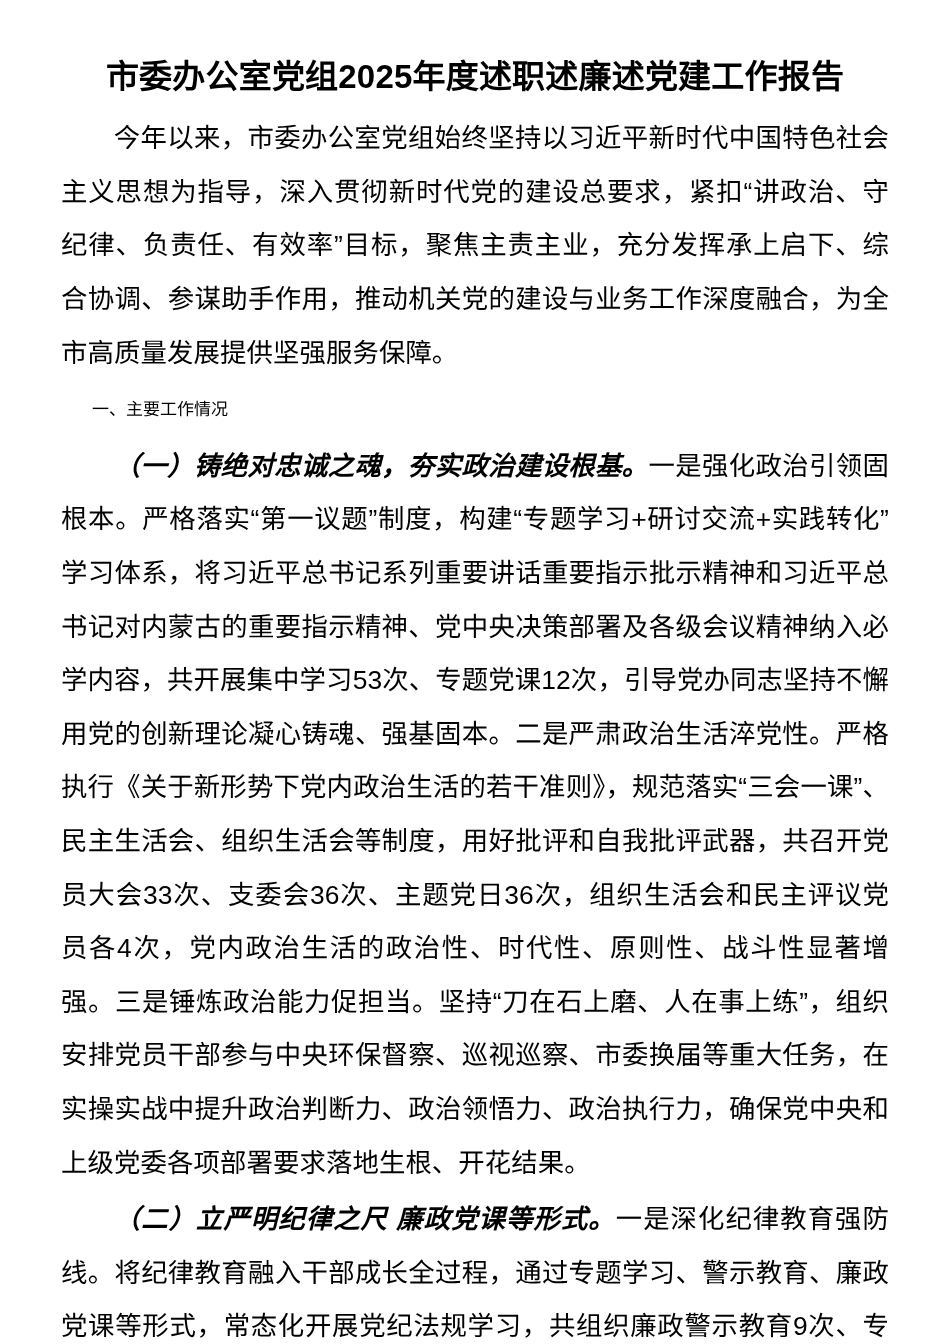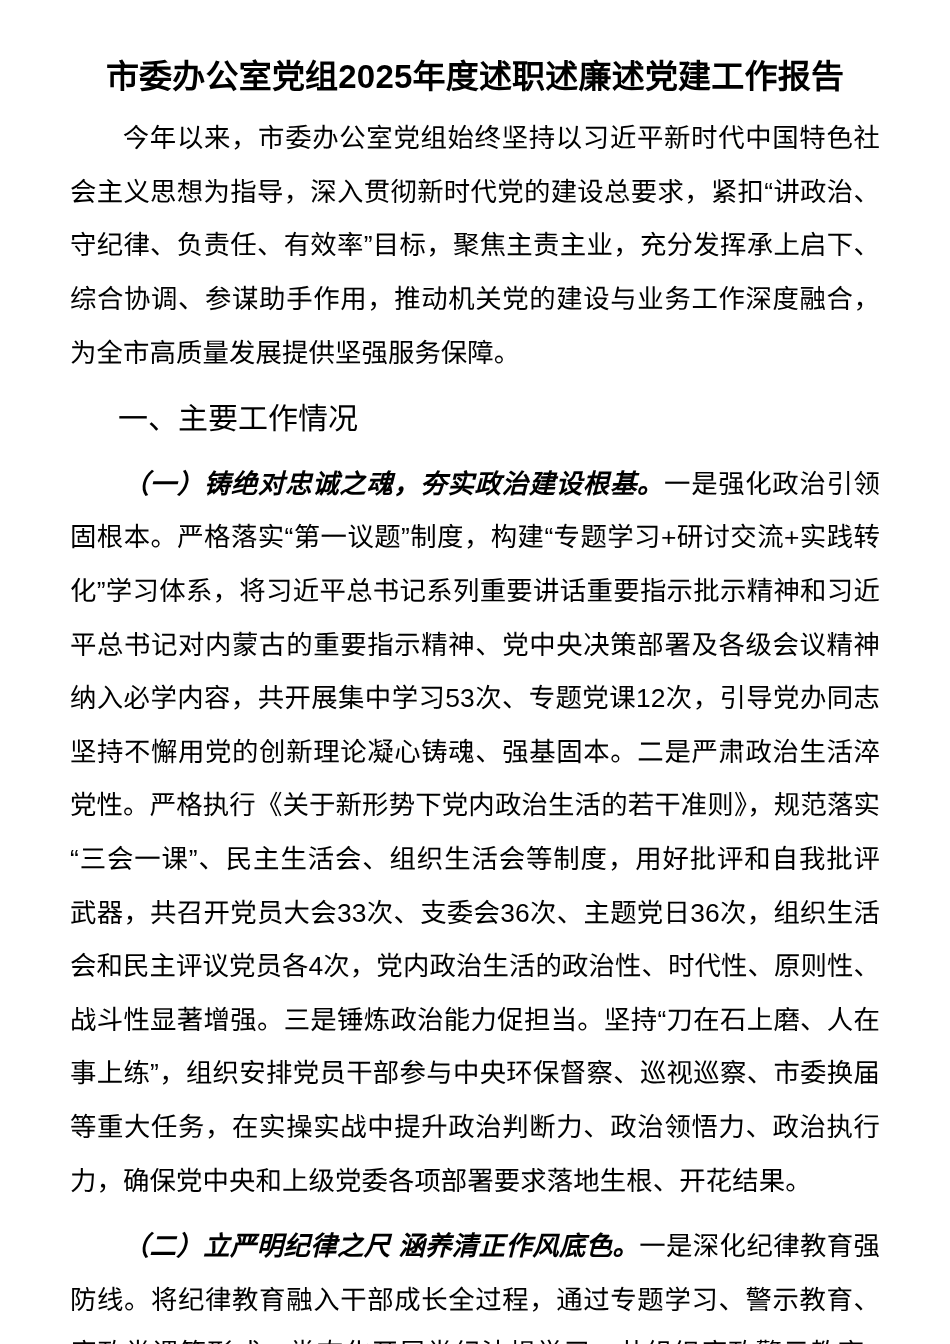--- a/index.html
+++ b/index.html
@@ -34,30 +34,30 @@
     letter-spacing: 0.2px;
     margin: 0 0 14px 0;
     white-space: nowrap;
   }
   .para {
     font-size: 26.4px;
     line-height: 53.6px;
     text-align: justify;
     text-justify: inter-ideograph;
     text-indent: 2em;
-    margin: 12px;
+    margin: 3px;
     letter-spacing: 0.1px;
     word-break: break-all;
   }
   .heading-inline {
     font-weight: 700;
     font-style: italic;
   }
   .section-line {
-    font-size: 30px;
+    font-size: 17px;
     line-height: 53.6px;
     text-indent: 2em;
     margin: 0;
     font-weight: 400;
   }
 </style>
 </head>
 <body>
 
 <div class="page">
@@ -67,17 +67,17 @@
 
     <p class="para">今年以来，市委办公室党组始终坚持以习近平新时代中国特色社会主义思想为指导，深入贯彻新时代党的建设总要求，紧扣“讲政治、守纪律、负责任、有效率”目标，聚焦主责主业，充分发挥承上启下、综合协调、参谋助手作用，推动机关党的建设与业务工作深度融合，为全市高质量发展提供坚强服务保障。</p>
 
     <p class="section-line">一、主要工作情况</p>
 
     <p class="para">
       <span class="heading-inline">（一）铸绝对忠诚之魂，夯实政治建设根基。</span><span>一是强化政治引领固根本。严格落实“第一议题”制度，构建“专题学习+研讨交流+实践转化”学习体系，将习近平总书记系列重要讲话重要指示批示精神和习近平总书记对内蒙古的重要指示精神、党中央决策部署及各级会议精神纳入必学内容，共开展集中学习53次、专题党课12次，引导党办同志坚持不懈用党的创新理论凝心铸魂、强基固本。二是严肃政治生活淬党性。严格执行《关于新形势下党内政治生活的若干准则》，规范落实“三会一课”、民主生活会、组织生活会等制度，用好批评和自我批评武器，共召开党员大会33次、支委会36次、主题党日36次，组织生活会和民主评议党员各4次，党内政治生活的政治性、时代性、原则性、战斗性显著增强。三是锤炼政治能力促担当。坚持“刀在石上磨、人在事上练”，组织安排党员干部参与中央环保督察、巡视巡察、市委换届等重大任务，在实操实战中提升政治判断力、政治领悟力、政治执行力，确保党中央和上级党委各项部署要求落地生根、开花结果。</span>
     </p>
 
     <p class="para">
-      <span class="heading-inline">（二）立严明纪律之尺 涵养清正作风底色。</span><span>一是深化纪律教育强防线。将纪律教育融入干部成长全过程，通过专题学习、警示教育、廉政党课等形式，常态化开展党纪法规学习，共组织廉政警示教育9次、专题党课6</span>
+      <span class="heading-inline">（二）立严明纪律之尺 廉政党课等形式。</span><span>一是深化纪律教育强防线。将纪律教育融入干部成长全过程，通过专题学习、警示教育、廉政党课等形式，常态化开展党纪法规学习，共组织廉政警示教育9次、专题党课6</span>
     </p>
 
   </div>
 </div>
 
 </body></html>

